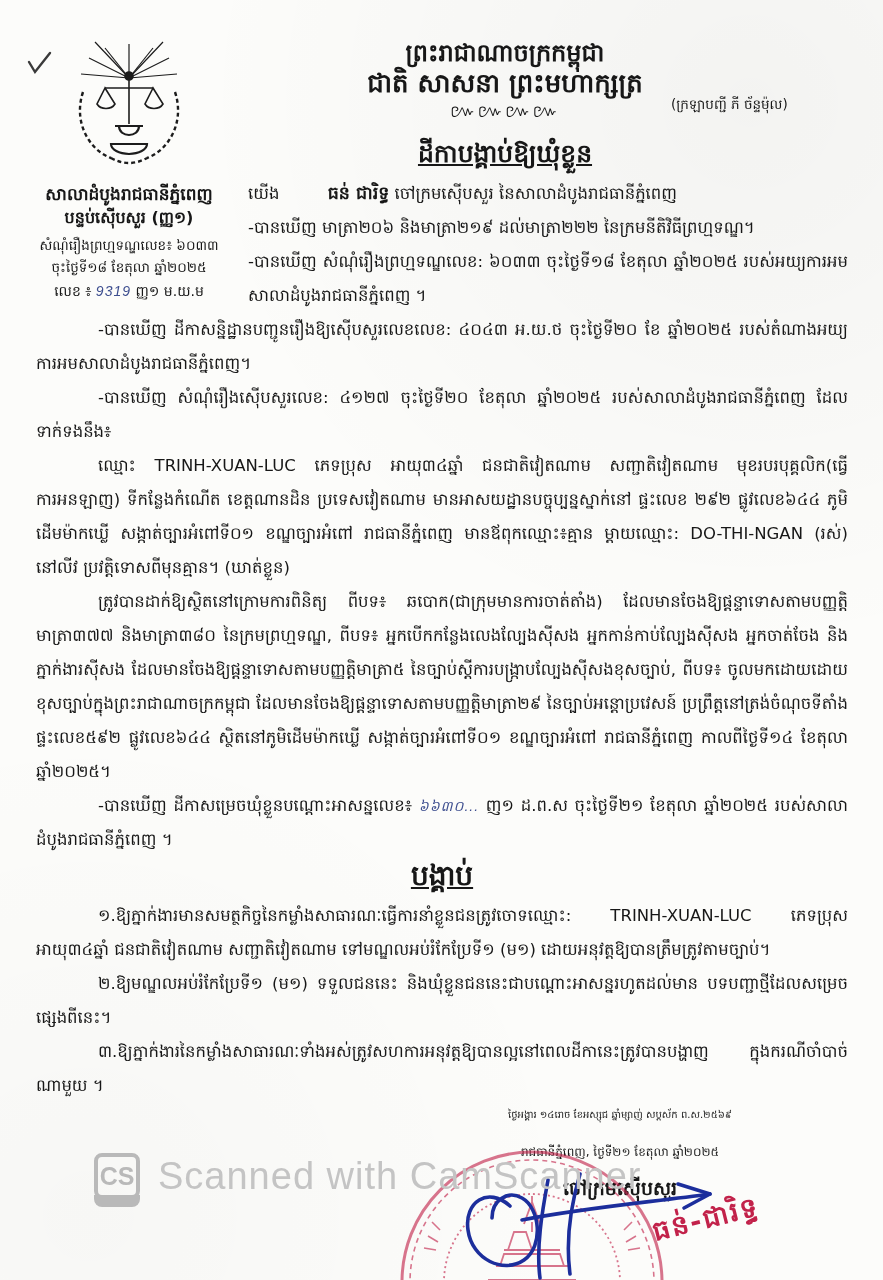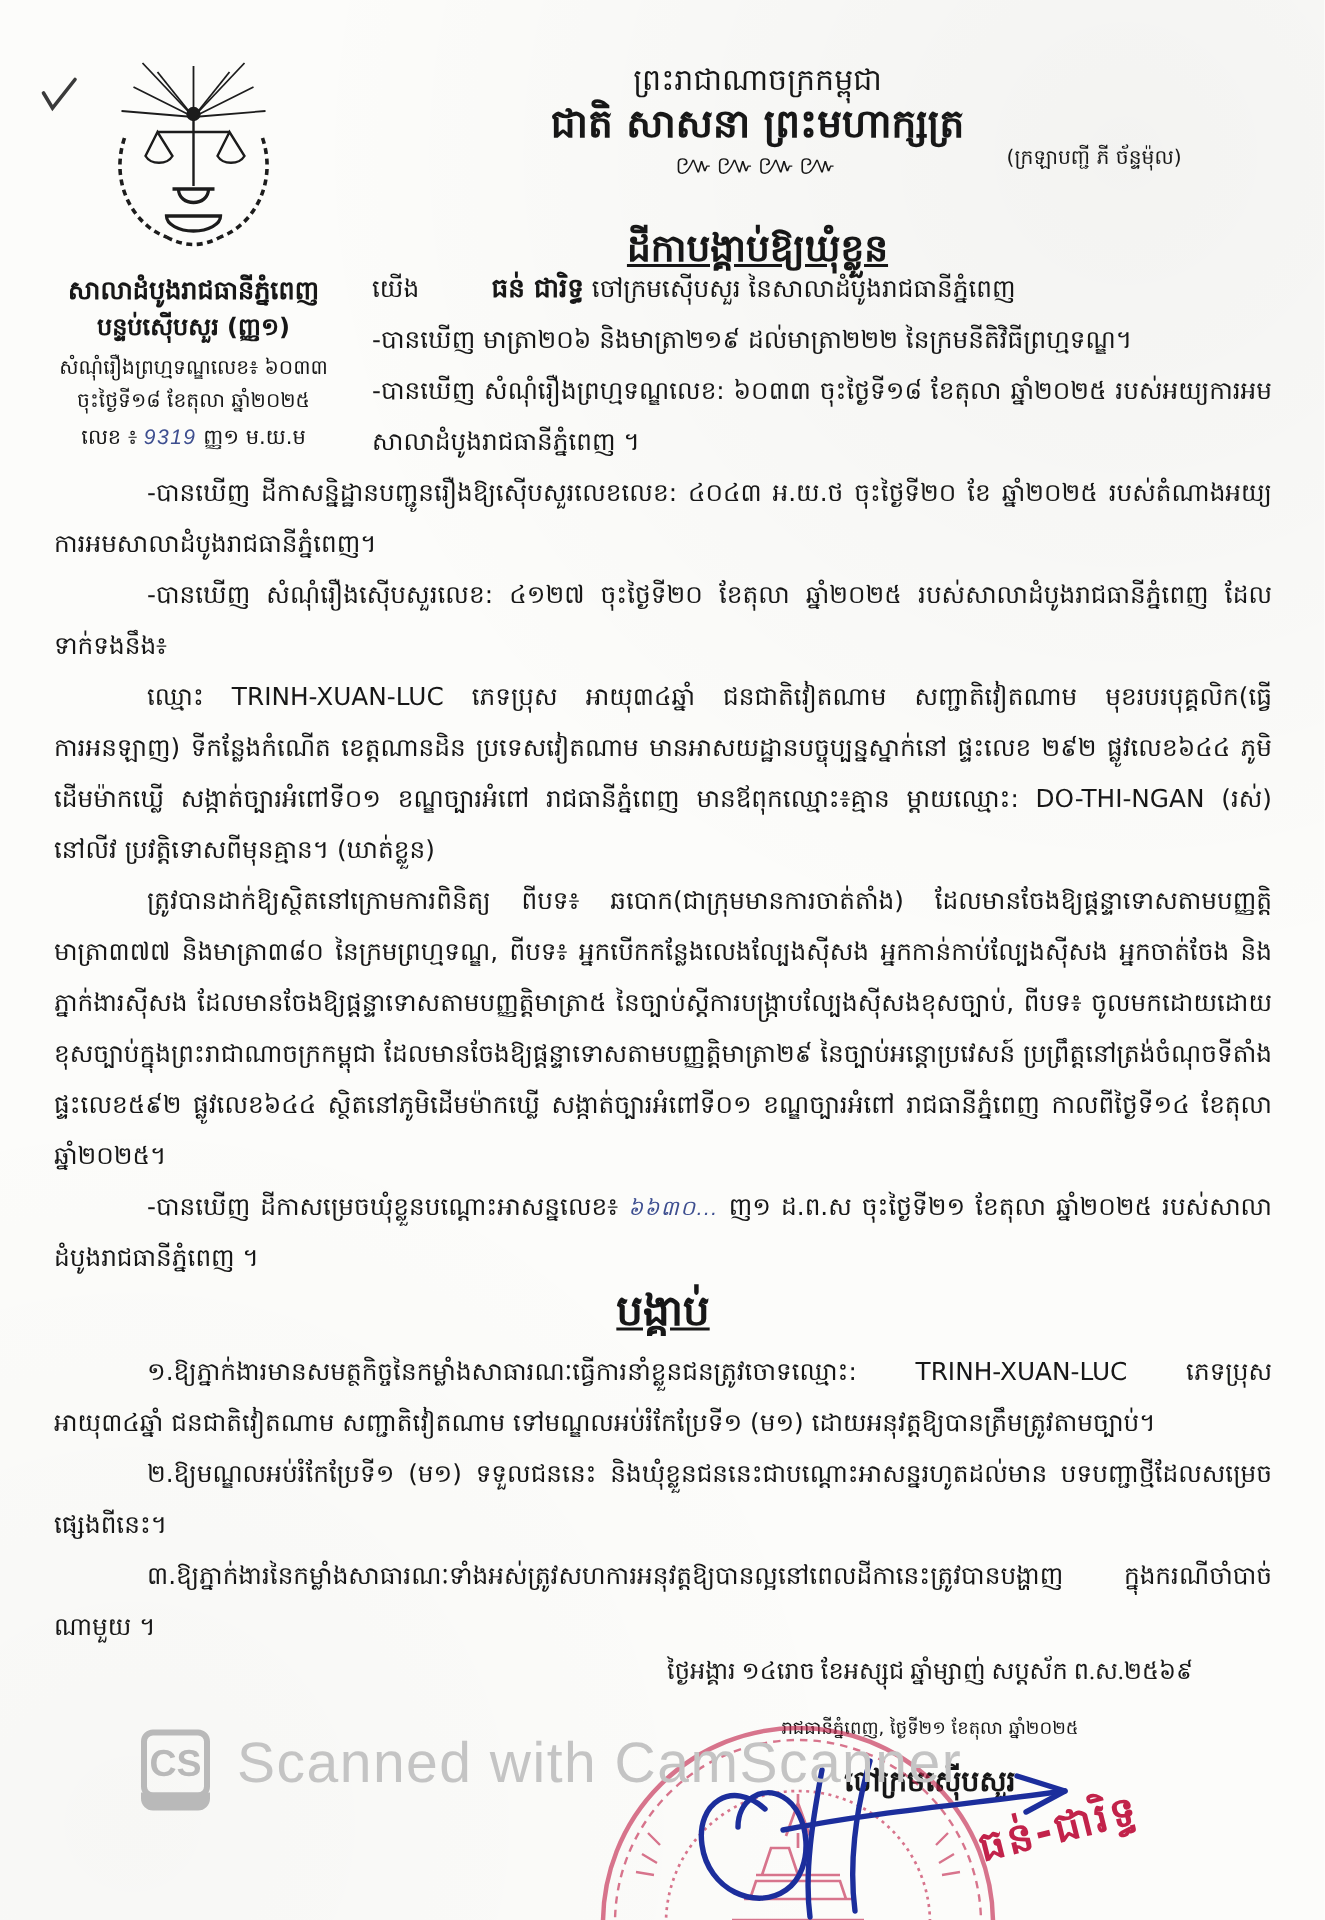--- a/index.html
+++ b/index.html
@@ -20,35 +20,35 @@
   .letterhead{position:absolute;left:18px;top:40px;width:222px;text-align:center;}
   .emblem{display:block;margin:0 auto 6px auto;}
   .lh-court{font-weight:bold;font-size:17px;line-height:24px;}
   .lh-office{font-weight:bold;font-size:16px;line-height:24px;}
   .lh-case{font-size:13.5px;line-height:22px;margin-top:4px;}
   .lh-date{font-size:13.5px;line-height:22px;}
   .lh-num{font-size:14px;line-height:26px;white-space:nowrap;}
   .hand{font-style:italic;color:#3d4e8f;font-size:14px;letter-spacing:1px;font-family:Liberation Sans, sans-serif;}
   
   .header{position:absolute;left:275px;top:38px;width:460px;text-align:center;}
-  .h-kingdom{font-weight:normal;font-size:20px;line-height:30px;}
+  .h-kingdom{font-weight:bold;font-size:24px;line-height:30px;}
   .h-motto{font-weight:bold;font-size:26px;line-height:30px;}
   .h-ornament{font-size:18px;line-height:26px;letter-spacing:2px;}
-  .h-title{font-weight:bold;font-size:25px;line-height:36px;text-decoration:underline;margin-top:24px;}
+  .h-title{font-weight:bold;font-size:25px;line-height:36px;text-decoration:underline;margin-top:12px;}
   .clerk{position:absolute;right:12px;top:96px;width:200px;font-size:13.5px;text-align:left;}
   
   .bodytext{position:absolute;left:36px;top:176px;width:812px;font-size:16.5px;line-height:34px;text-align:justify;}
   .spacer{float:left;width:212px;height:124px;}
   .bodytext p{margin:0;}
   .indent{text-indent:62px;}
   .bodytext b{font-size:17.5px;margin-left:43px;}
   .order-head{font-weight:bold;font-size:28px;text-decoration:underline;text-align:center;margin:4px 0 4px 0;text-indent:0;font-family:Liberation Mono, monospace;}
   
   .footer{position:absolute;left:385px;top:1096px;width:470px;text-align:center;}
-  .f-lunar{font-size:16px;line-height:38px;font-family:Liberation Serif, serif;}
+  .f-lunar{font-size:10px;line-height:38px;}
   .f-place{font-size:12px;line-height:36px;}
   .f-title{font-weight:bold;font-size:19px;line-height:36px;}
   .stamp{position:absolute;left:392px;top:1132px;}
   .signature{position:absolute;left:452px;top:1168px;}
   .signer-name{position:absolute;left:652px;top:1202px;font-weight:bold;font-size:27px;color:#c2224a;transform:rotate(-14deg);letter-spacing:2px;}
   
   .watermark{position:absolute;left:94px;top:1153px;display:flex;align-items:center;gap:18px;}
   .cs-badge{width:46px;height:46px;border:4px solid #b9b9b9;border-radius:8px;position:relative;
     display:flex;align-items:center;justify-content:center;
     font-family:"Liberation Sans", sans-serif;font-weight:bold;font-size:25px;color:#b9b9b9;box-sizing:border-box;}

